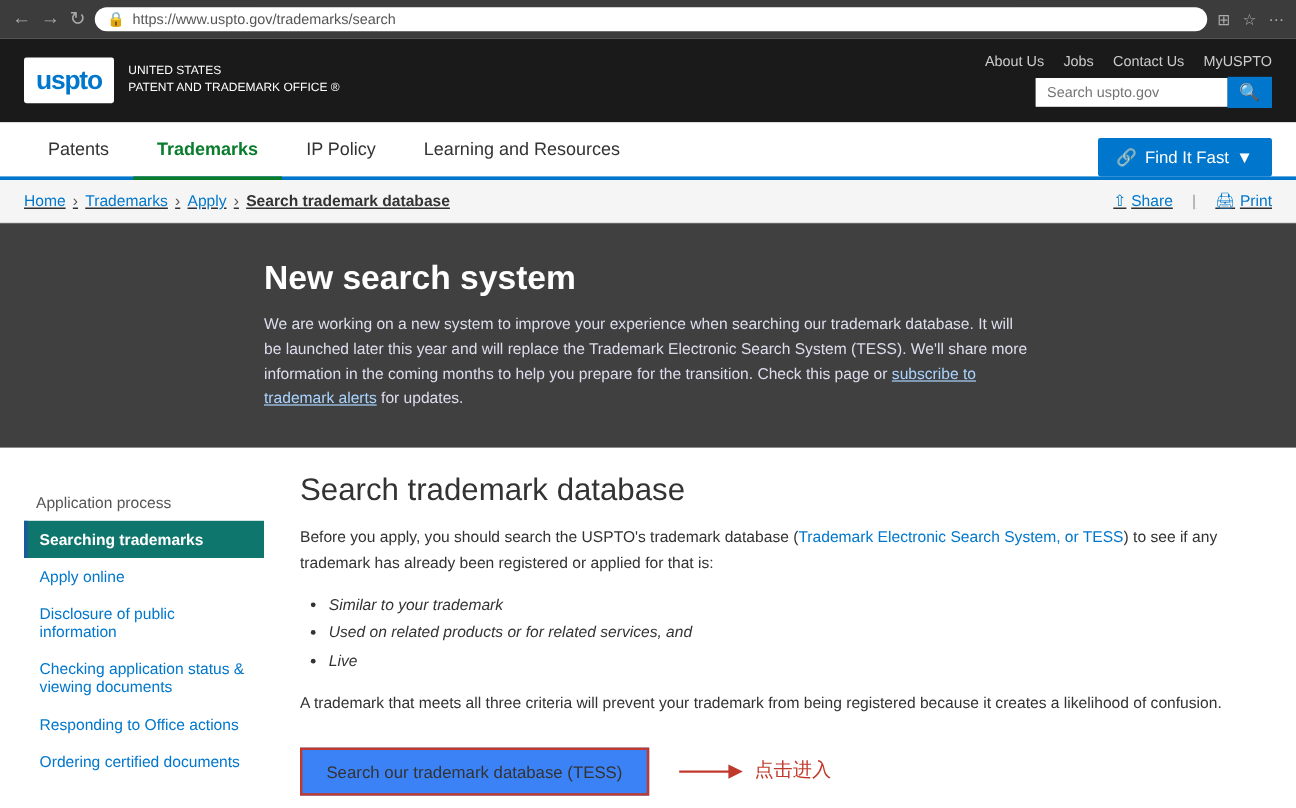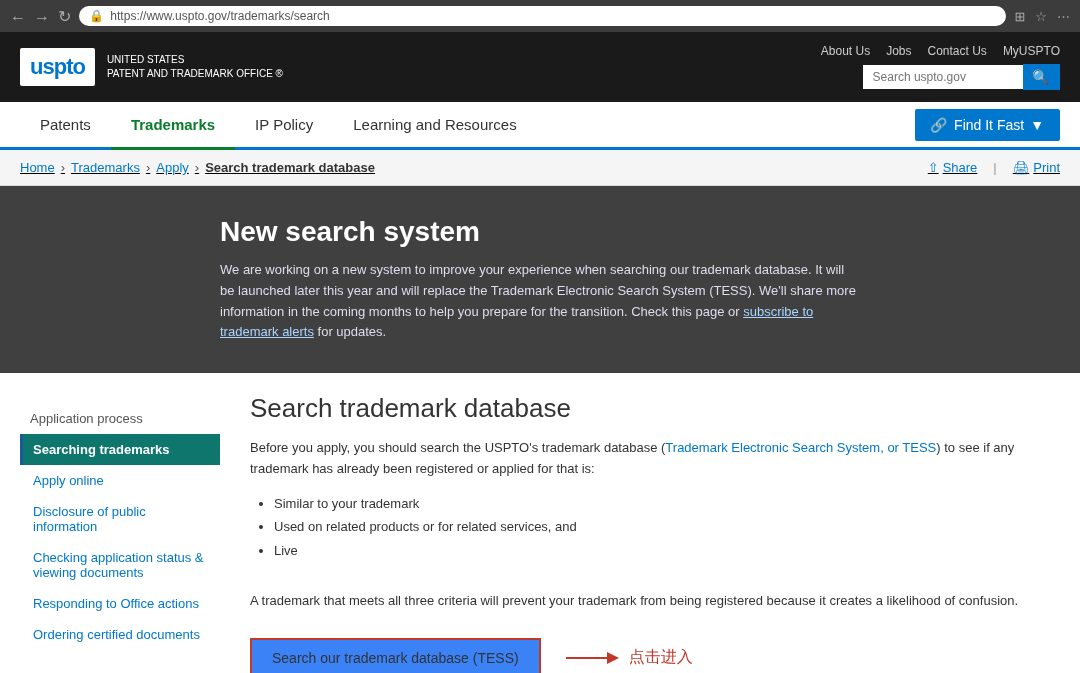--- a/index.html
+++ b/index.html
@@ -99,21 +99,21 @@
       padding: 5px 10px;
       cursor: pointer;
       font-size: 14px;
     }
 
     
     .main-nav {
       background: #fff;
       border-bottom: 3px solid #0077cc;
       display: flex;
-      align-items: center;
+      align-items: flex-end;
       justify-content: space-between;
       padding: 0 20px;
     }
     .nav-items {
       display: flex;
     }
     .nav-item {
       padding: 14px 20px;
       font-size: 15px;
       color: #333;
@@ -247,21 +247,22 @@
       color: #333;
       margin-bottom: 12px;
     }
     .main-content a {
       color: #0077cc;
       text-decoration: none;
     }
     .bullet-list {
       list-style: disc;
       padding-left: 24px;
-      margin-bottom: 29px;
+      margin-bottom: 14px;
+      font-style: italic;
     }
     .bullet-list li {
       font-size: 13px;
       line-height: 1.8;
       color: #333;
     }
     .tess-button-container {
       position: relative;
       display: inline-flex;
       align-items: center;

